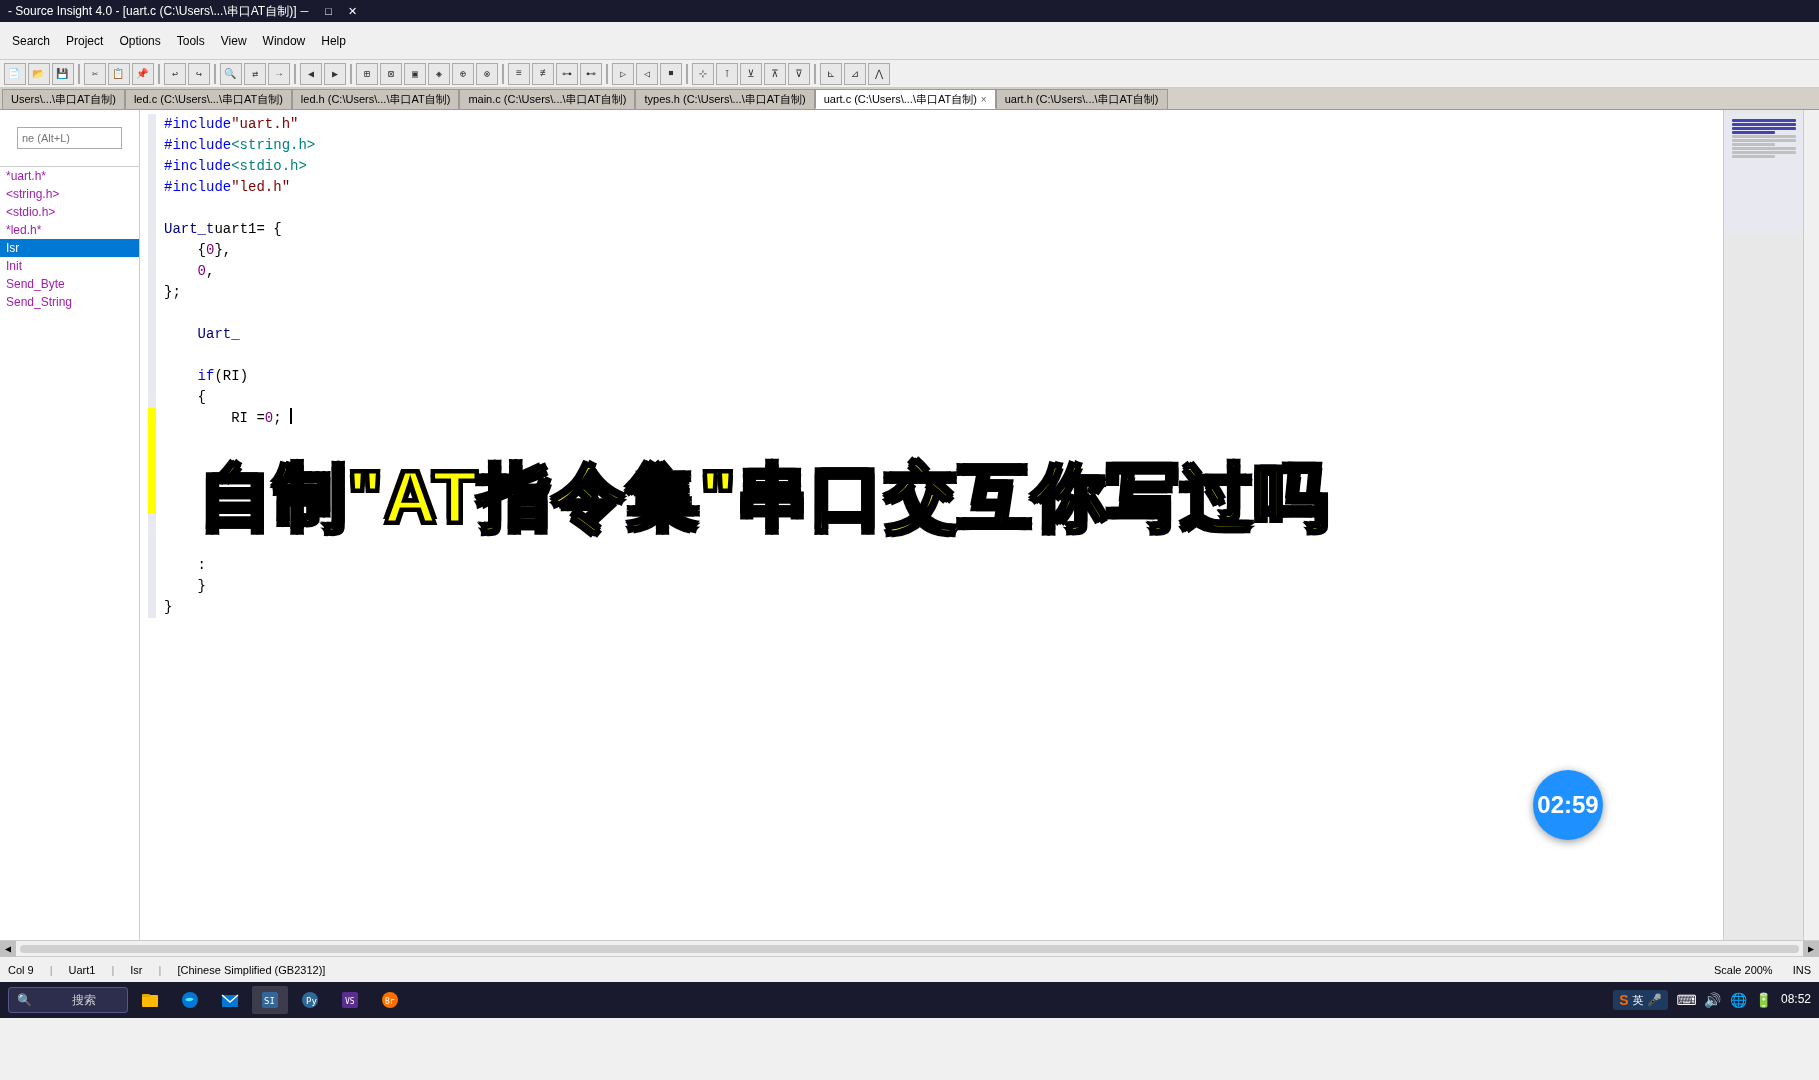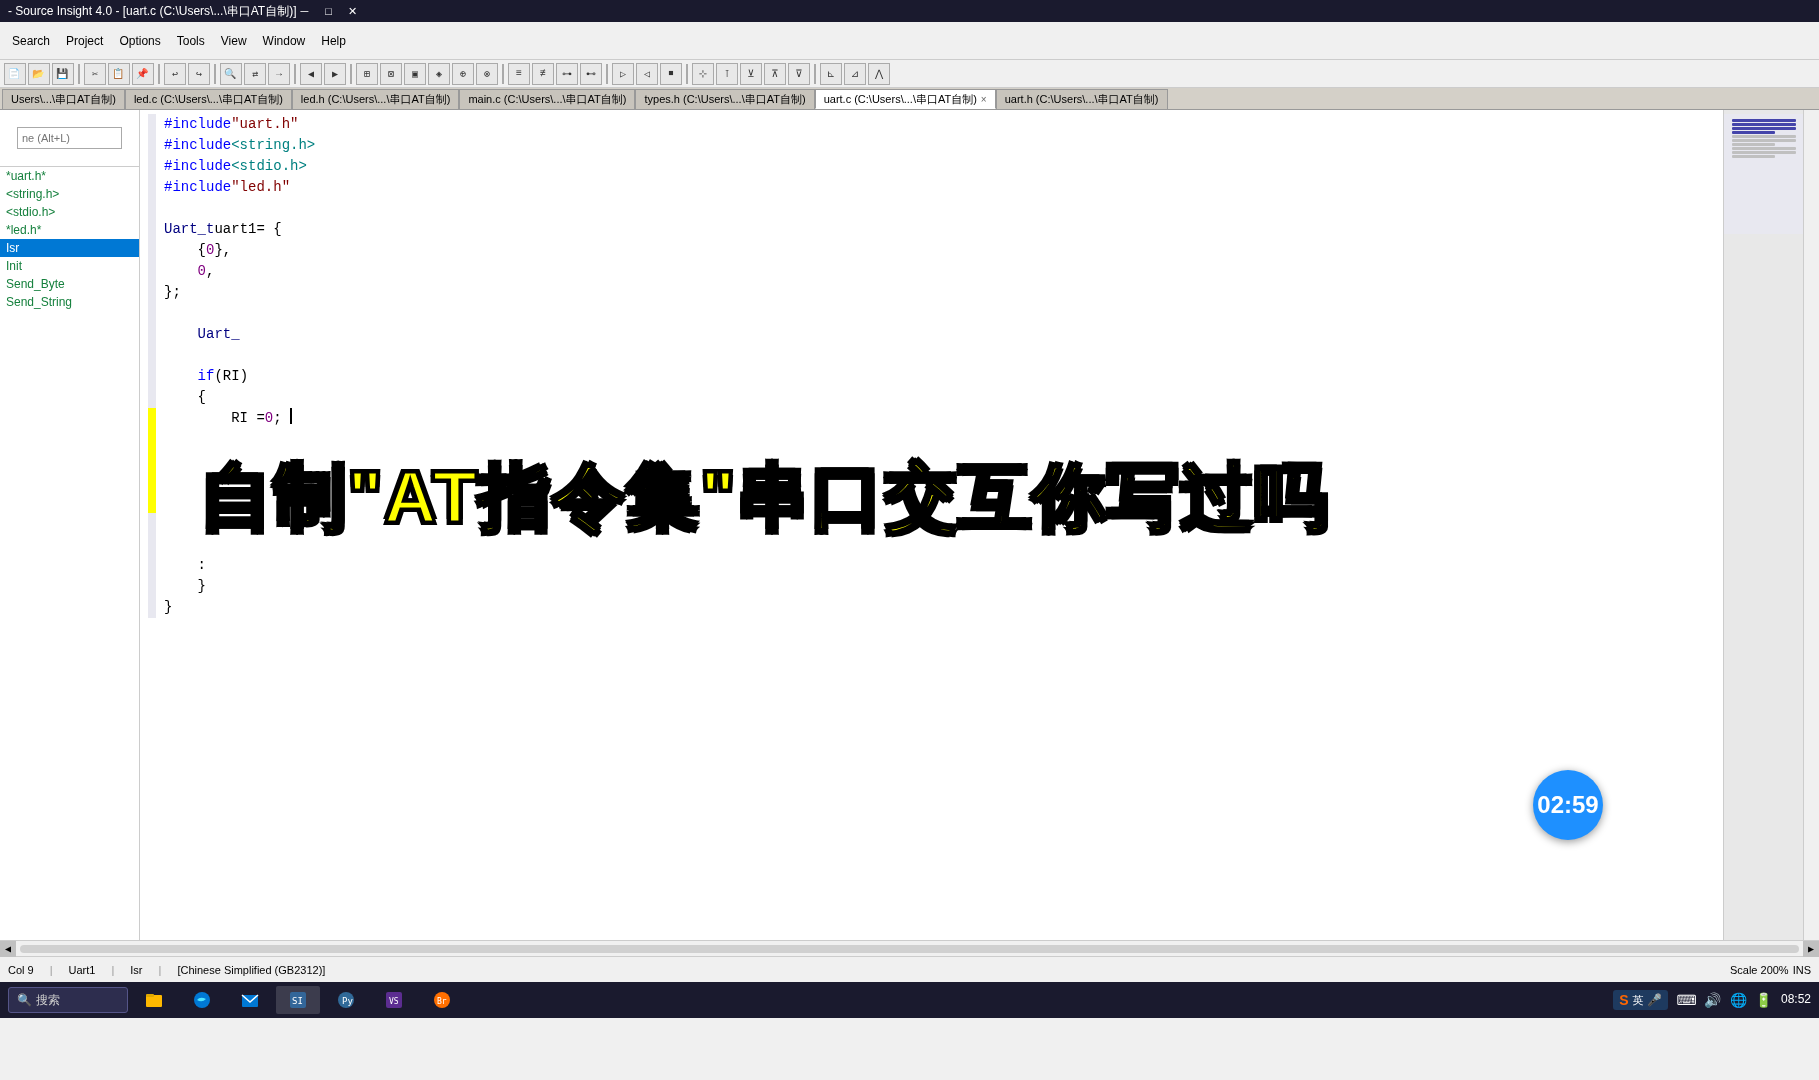--- a/index.html
+++ b/index.html
@@ -155,21 +155,21 @@
     }
     #sidebar-items {
       flex: 1;
       overflow-y: auto;
     }
     .sidebar-item {
       padding: 2px 6px;
       font-size: 12px;
       font-family: 'Segoe UI', Arial, sans-serif;
       cursor: pointer;
-      color: #15803d;
+      color: #a21caf;
       white-space: nowrap;
     }
     .sidebar-item.selected {
       background: #0078d4;
       color: #ffffff;
     }
 
     
     #code-editor {
       flex: 1;
@@ -300,21 +300,21 @@
       color: #000000;
       white-space: nowrap;
     }
     .status-sep {
       color: #999999;
     }
     #scale-right {
       margin-left: auto;
       display: flex;
       align-items: center;
-      gap: 4px;
+      gap: 20px;
     }
 
     
     #taskbar {
       background: #1a1a2e;
       height: 36px;
       display: flex;
       align-items: center;
       padding: 0 8px;
       gap: 4px;
@@ -326,21 +326,21 @@
       color: #ffffff;
       height: 26px;
       width: 120px;
       padding: 0 8px;
       font-size: 12px;
       border-radius: 3px;
       display: flex;
       align-items: center;
     }
     .taskbar-icon {
-      width: 44px;
+      width: 36px;
       height: 28px;
       display: flex;
       align-items: center;
       justify-content: center;
       cursor: pointer;
       border-radius: 2px;
     }
 
     #taskbar-right {
       margin-left: auto;
@@ -667,21 +667,21 @@
   <div id="scale-right">
     <span class="status-item">Scale 200%</span>
     <span class="status-item">INS</span>
   </div>
 </div>
 
 <div id="taskbar">
 
   <div class="search-bar">
     <span style="margin-right:4px; font-size:12px;">🔍</span>
-    <span style="color:#cccccc;">搜索</span>
+    <span style="color:#cccccc;margin-left:36px;">搜索</span>
   </div>
 
   <div class="taskbar-icon">
     <svg width="20" height="20" viewBox="0 0 20 20">
       <rect x="2" y="5" width="16" height="12" rx="1" fill="#FFB900"></rect>
       <rect x="2" y="4" width="8" height="3" rx="1" fill="#E0A800"></rect>
     </svg>
   </div>
   <div class="taskbar-icon">
     <svg width="20" height="20" viewBox="0 0 20 20">

